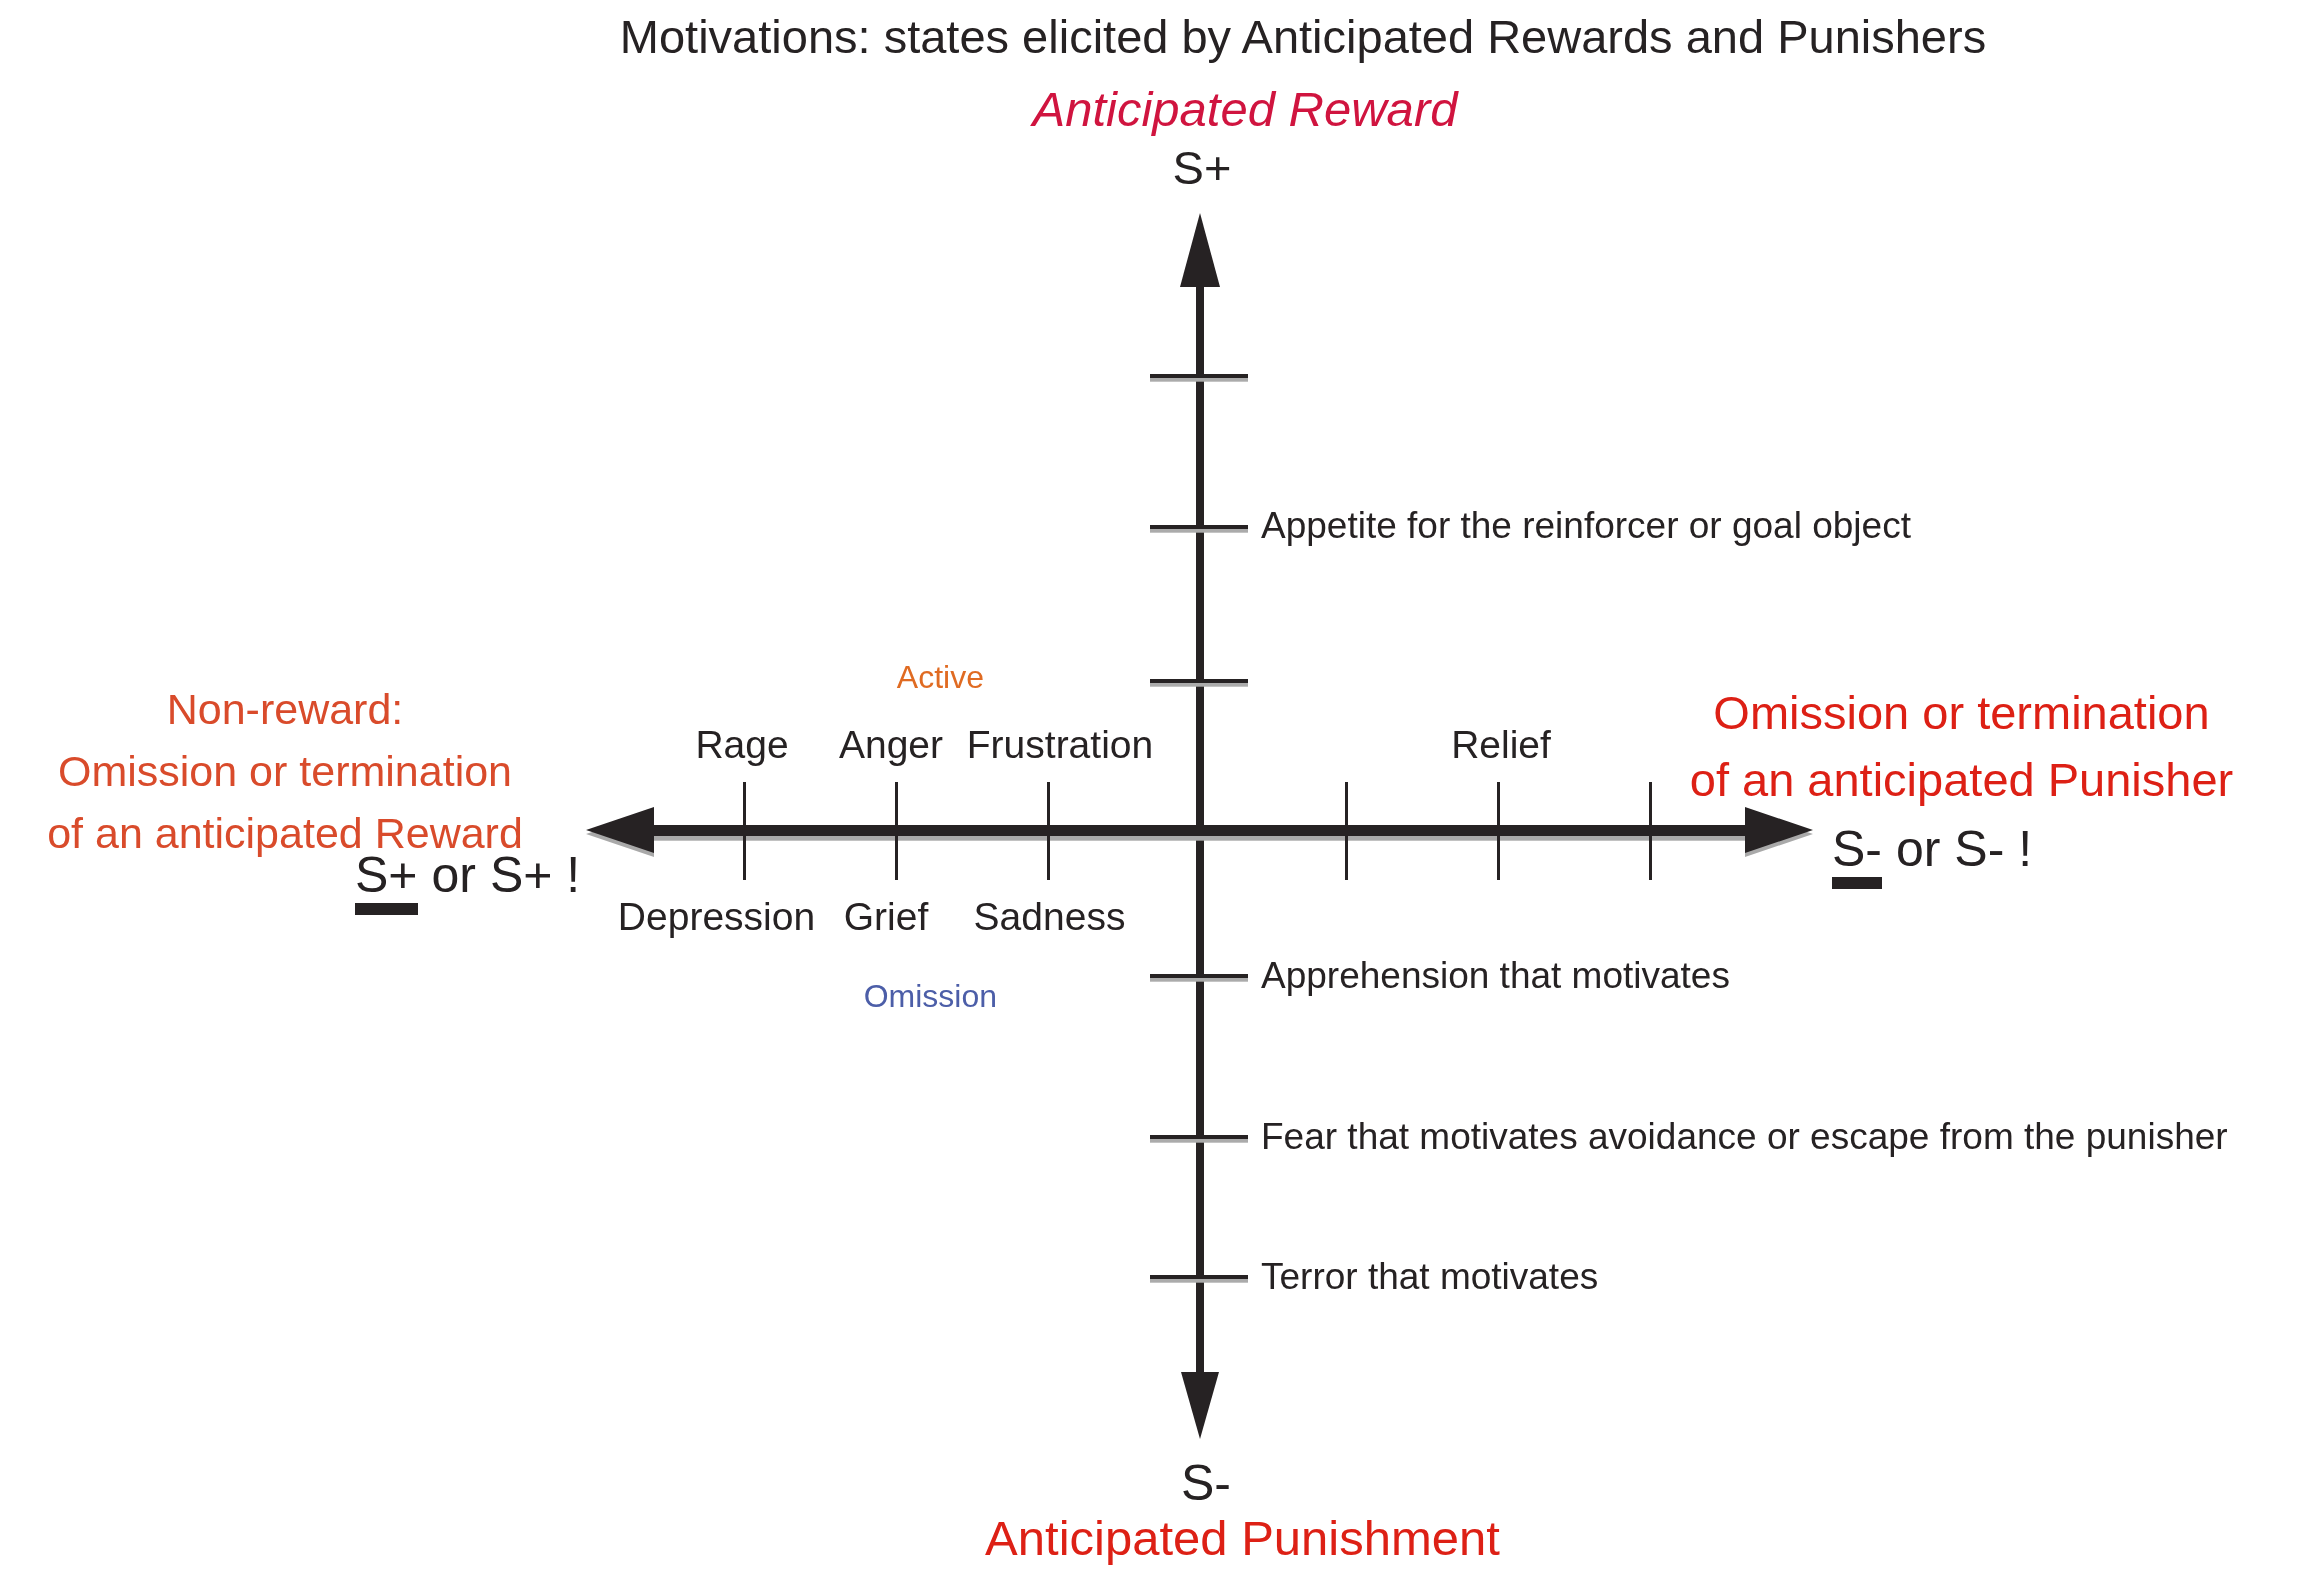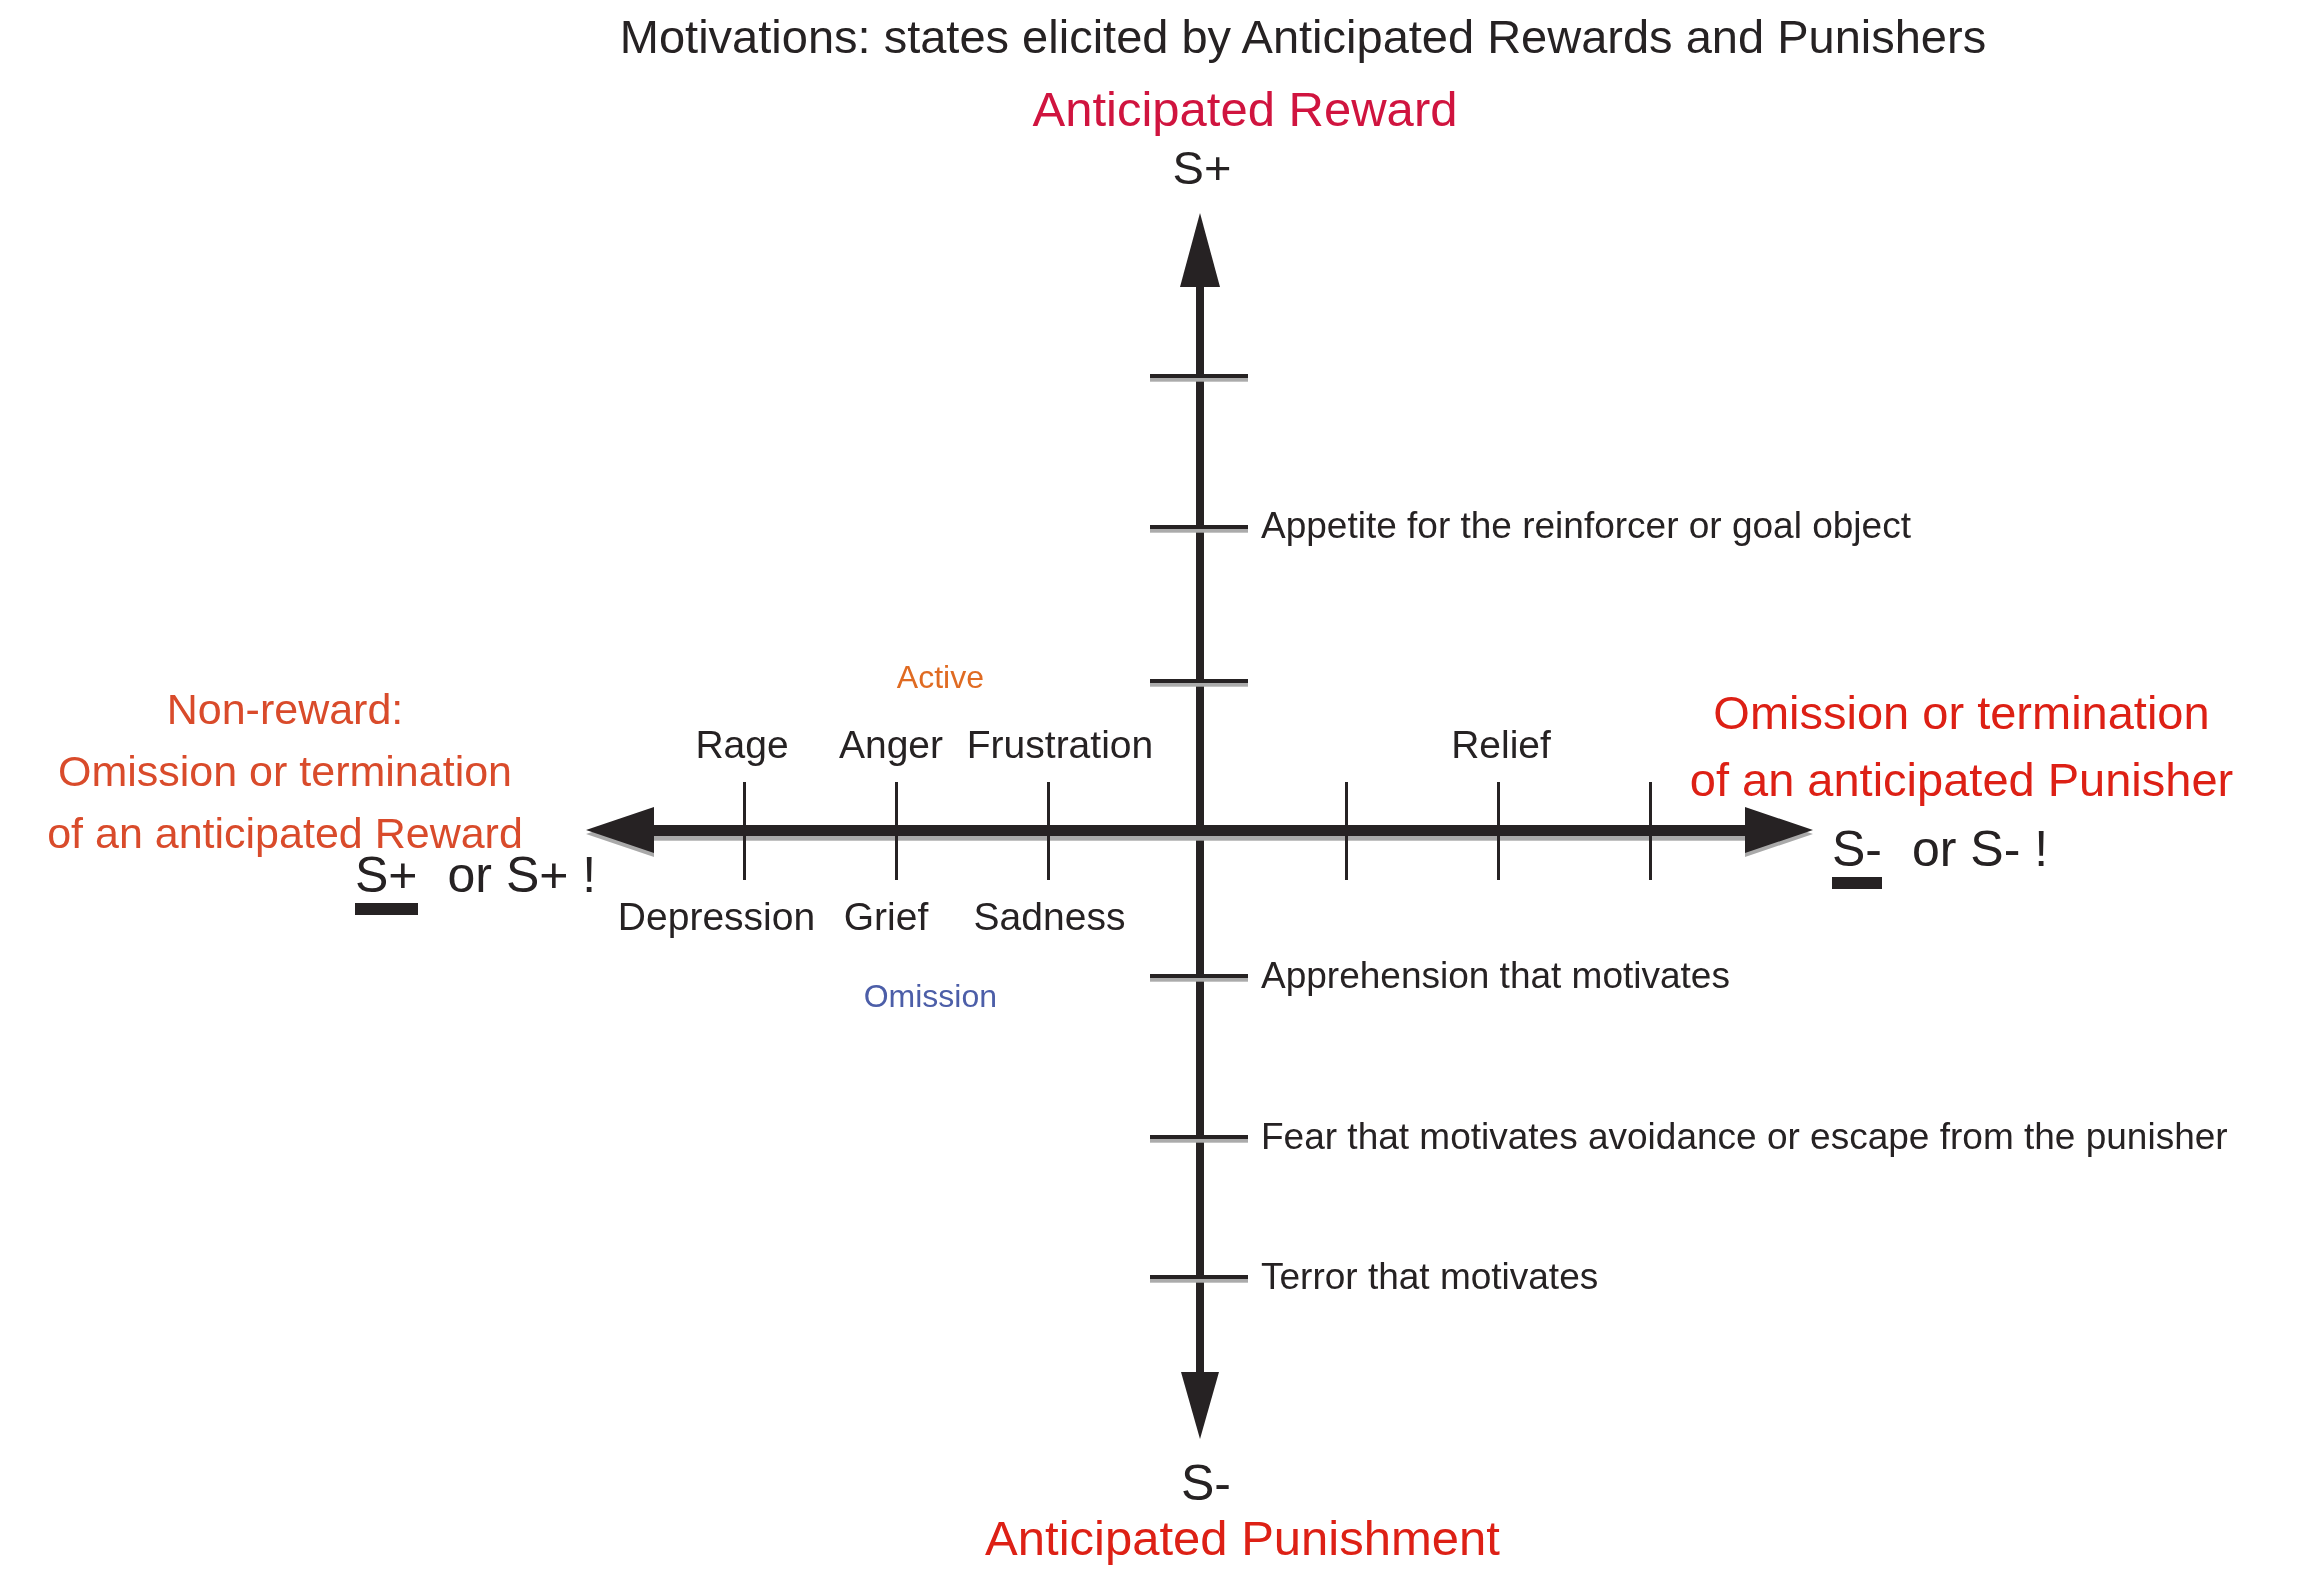--- a/index.html
+++ b/index.html
@@ -18,35 +18,35 @@
   .vaxis{position:absolute;left:1196px;top:277px;width:8.4px;height:1103px;background:#262223;}
   .htick{position:absolute;top:782px;width:3.2px;height:98px;background:#262223;}
   .vtick{position:absolute;left:1150px;width:98px;height:3.7px;background:#262223;box-shadow:0 3.7px 0 #ababab;}
   .arrow{position:absolute;width:0;height:0;}
   .arrow-up{left:1180px;top:213px;border-left:20px solid transparent;border-right:20px solid transparent;border-bottom:74px solid #262223;}
   .arrow-down{left:1181px;top:1372px;border-left:19px solid transparent;border-right:19px solid transparent;border-top:67px solid #262223;}
   .arrow-left{left:586px;top:807px;border-top:23px solid transparent;border-bottom:23px solid transparent;border-right:68px solid #262223;filter:drop-shadow(0 4.2px 0 #a9a9a9);}
   .arrow-right{left:1745px;top:807px;border-top:23px solid transparent;border-bottom:23px solid transparent;border-left:68px solid #262223;filter:drop-shadow(0 4.2px 0 #a9a9a9);}
   
   .title{left:559px;top:11.6px;width:1488px;font-size:47px;}
-  .crimson{color:#d0143f;}
+  .crimson{color:#d0143f;font-style:italic;}
   .red{color:#dd2015;}
   .orangered{color:#d94b2b;}
   .orange{color:#e06b22;}
   .blue{color:#4c5ea8;}
   .reward-top{left:1018px;top:84px;width:454px;font-size:49px;}
   .splus-top{left:1149px;top:143px;width:106px;font-size:47px;}
   .emotion{font-size:39px;}
   .annot{font-size:37px;line-height:39px;}
   .quadrant{font-size:32px;text-align:right;}
   .sideblock{font-size:43px;line-height:62px;}
   .rightblock{left:1604px;top:679px;width:715px;font-size:47px;line-height:67px;}
   .notation{font-size:50px;line-height:1;}
   .underbar{display:inline-block;padding-bottom:3.2px;border-bottom:12px solid #262223;}
-  .rest{margin-left:30px;}
+  .rest{margin-left:14px;}
   .sminus-bottom{left:1153px;top:1457px;width:106px;font-size:50px;}
   .punish-bottom{left:976px;top:1513px;width:533px;font-size:49px;}
 </style>
 </head>
 <body>
 
 <div id="stage">
 
   <div class="lbl center title">Motivations: states elicited by Anticipated Rewards and Punishers</div>
 

